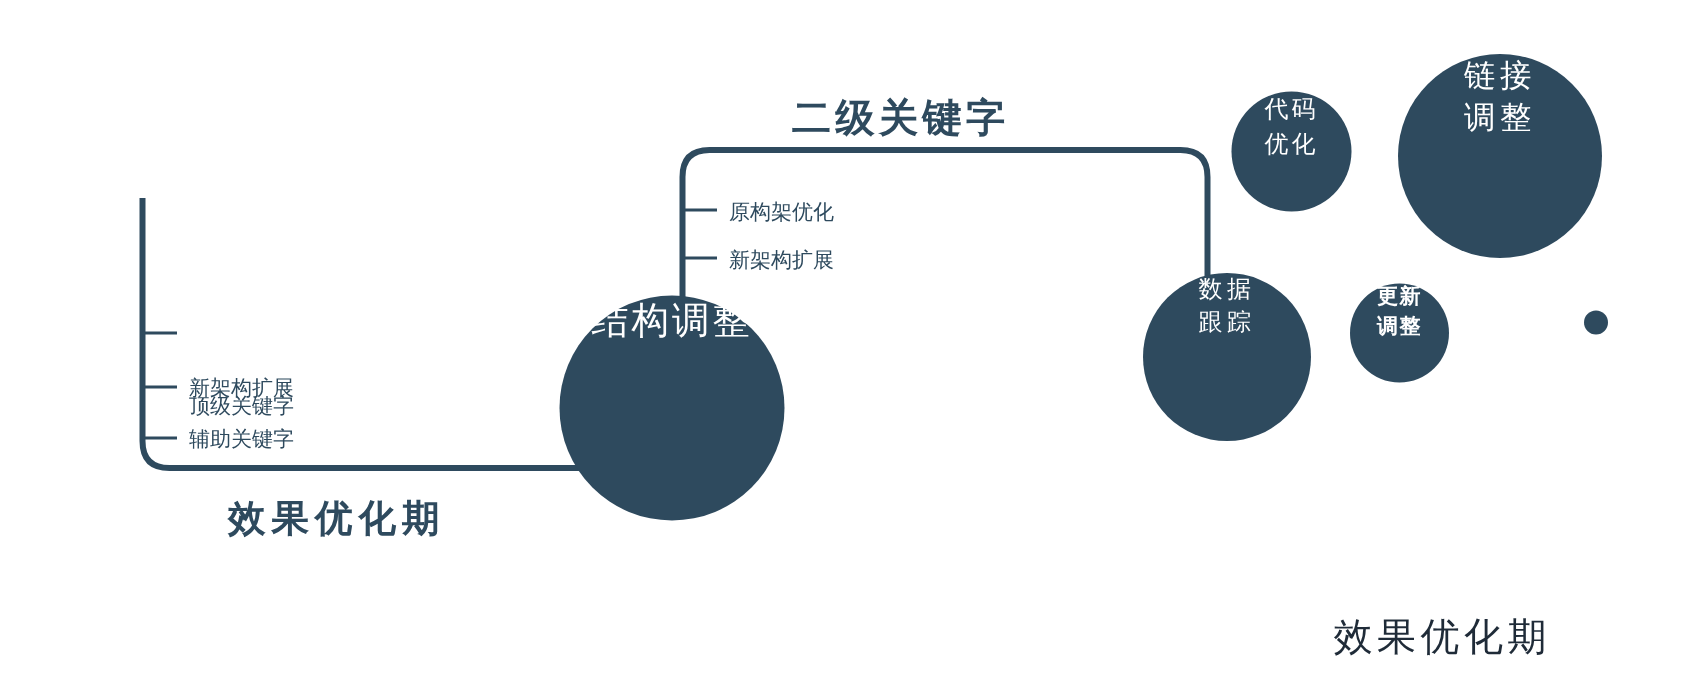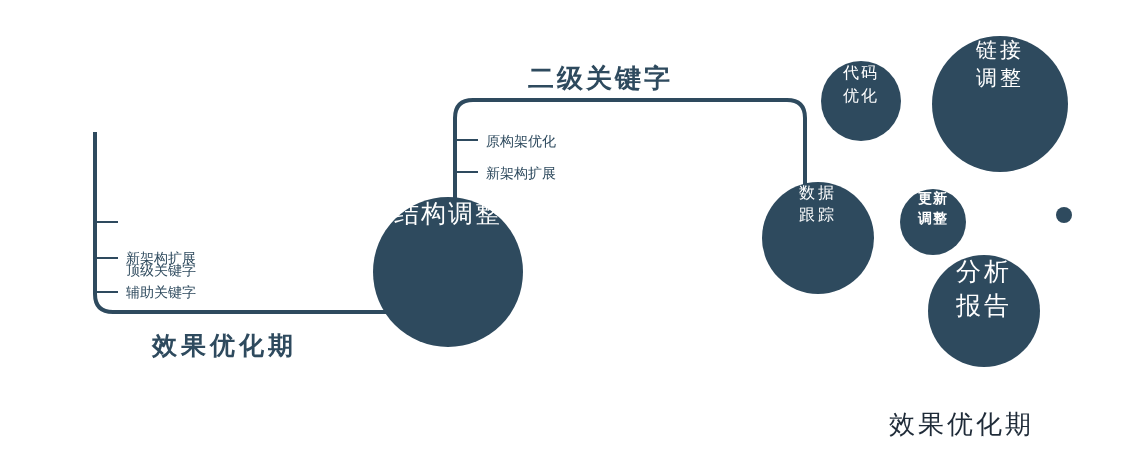--- a/index.html
+++ b/index.html
@@ -135,26 +135,20 @@
 
   <div class="node n-update">
     <div>
       <span>更新</span><br>
       <span>调整</span>
     </div>
   </div>
 
   <div class="dot"></div>
 
-  <div class="node n-report">
-    <div>
-      <span>分析</span><br>
-      <span>报告</span>
-    </div>
-  </div>
 
   <div class="edge-label lbl-user-base">效果优化期</div>
   <div class="edge-label lbl-keyword">二级关键字</div>
 
   <div class="branch-label b1">顶级关键字</div>
   <div class="branch-label b2">新架构扩展</div>
   <div class="branch-label b3">辅助关键字</div>
   <div class="branch-label b4">原构架优化</div>
   <div class="branch-label b5">新架构扩展</div>
 

